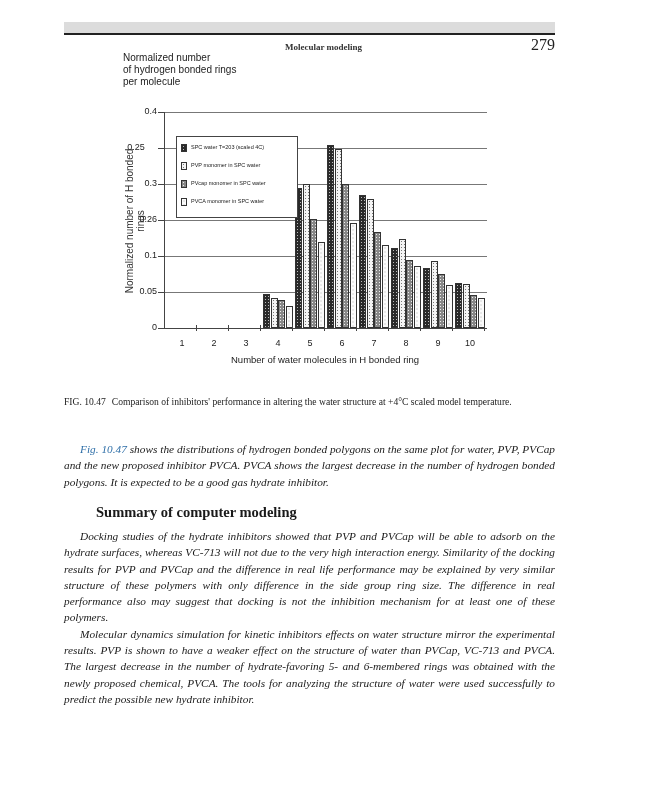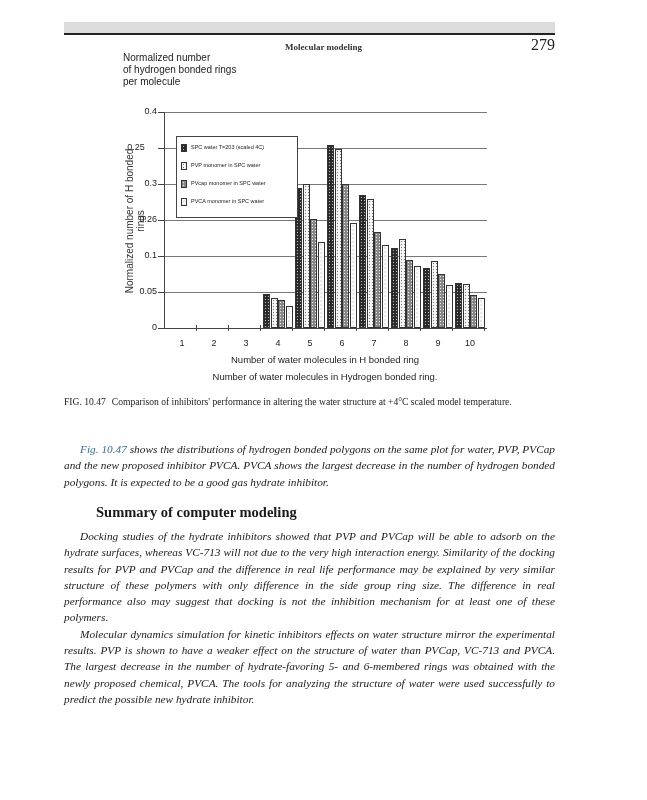--- a/index.html
+++ b/index.html
@@ -121,21 +121,20 @@
       <div class="xtick" style="left: 454px;">10</div>
       <div class="xtick-mark" style="left: 484px;"></div>
     </div>
   <div class="legend" id="legend">
       <div class="legend-item" style="top: 5px;"><span class="legend-swatch s0"></span><span>SPC water T=203 (scaled 4C)</span></div>
       <div class="legend-item" style="top: 23px;"><span class="legend-swatch s1"></span><span>PVP monomer in SPC water</span></div>
       <div class="legend-item" style="top: 41px;"><span class="legend-swatch s2"></span><span>PVcap monomer in SPC water</span></div>
       <div class="legend-item" style="top: 59px;"><span class="legend-swatch s3"></span><span>PVCA monomer in SPC water</span></div>
     </div>
   <div class="xlabel1">Number of water molecules in H bonded ring</div>
-  <div class="xlabel2">Number of water molecules in Hydrogen bonded ring.</div>
 </div>
 
 <div class="caption">
   <span class="fig-label">FIG. 10.47</span><span>Comparison of inhibitors' performance in altering the water structure at +4°C scaled model temperature.</span>
 </div>
 
 <div class="body-text" style="top:441px;">
   <p><span class="figref">Fig. 10.47</span><span> shows the distributions of hydrogen bonded polygons on the same plot for water, PVP, PVCap and the new proposed inhibitor PVCA. PVCA shows the largest decrease in the number of hydrogen bonded polygons. It is expected to be a good gas hydrate inhibitor.</span></p>
 </div>
 

